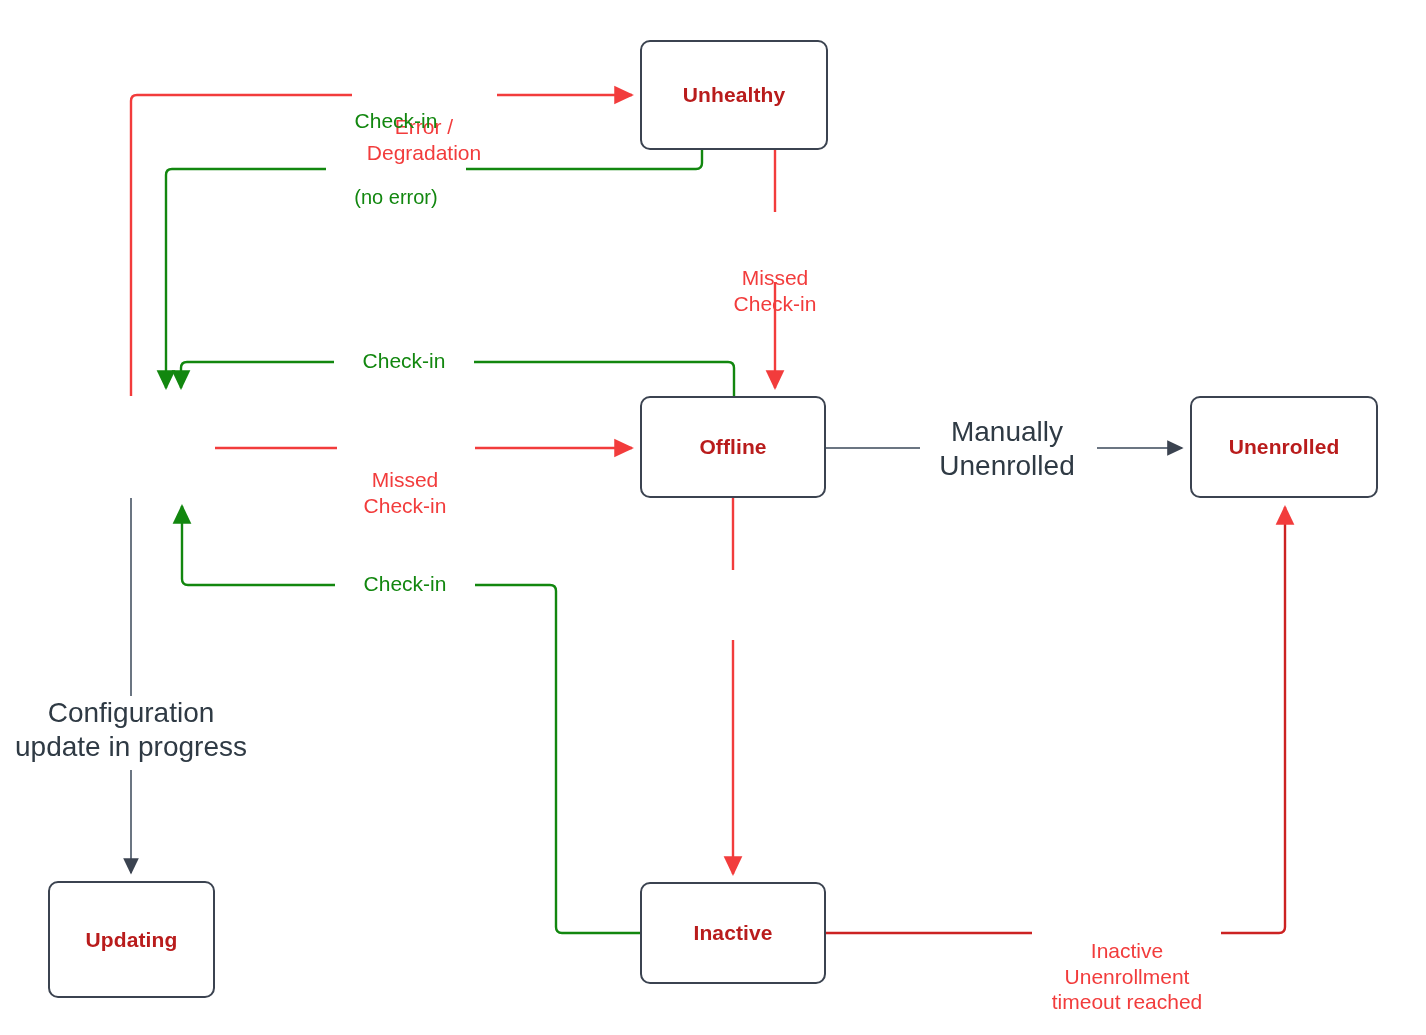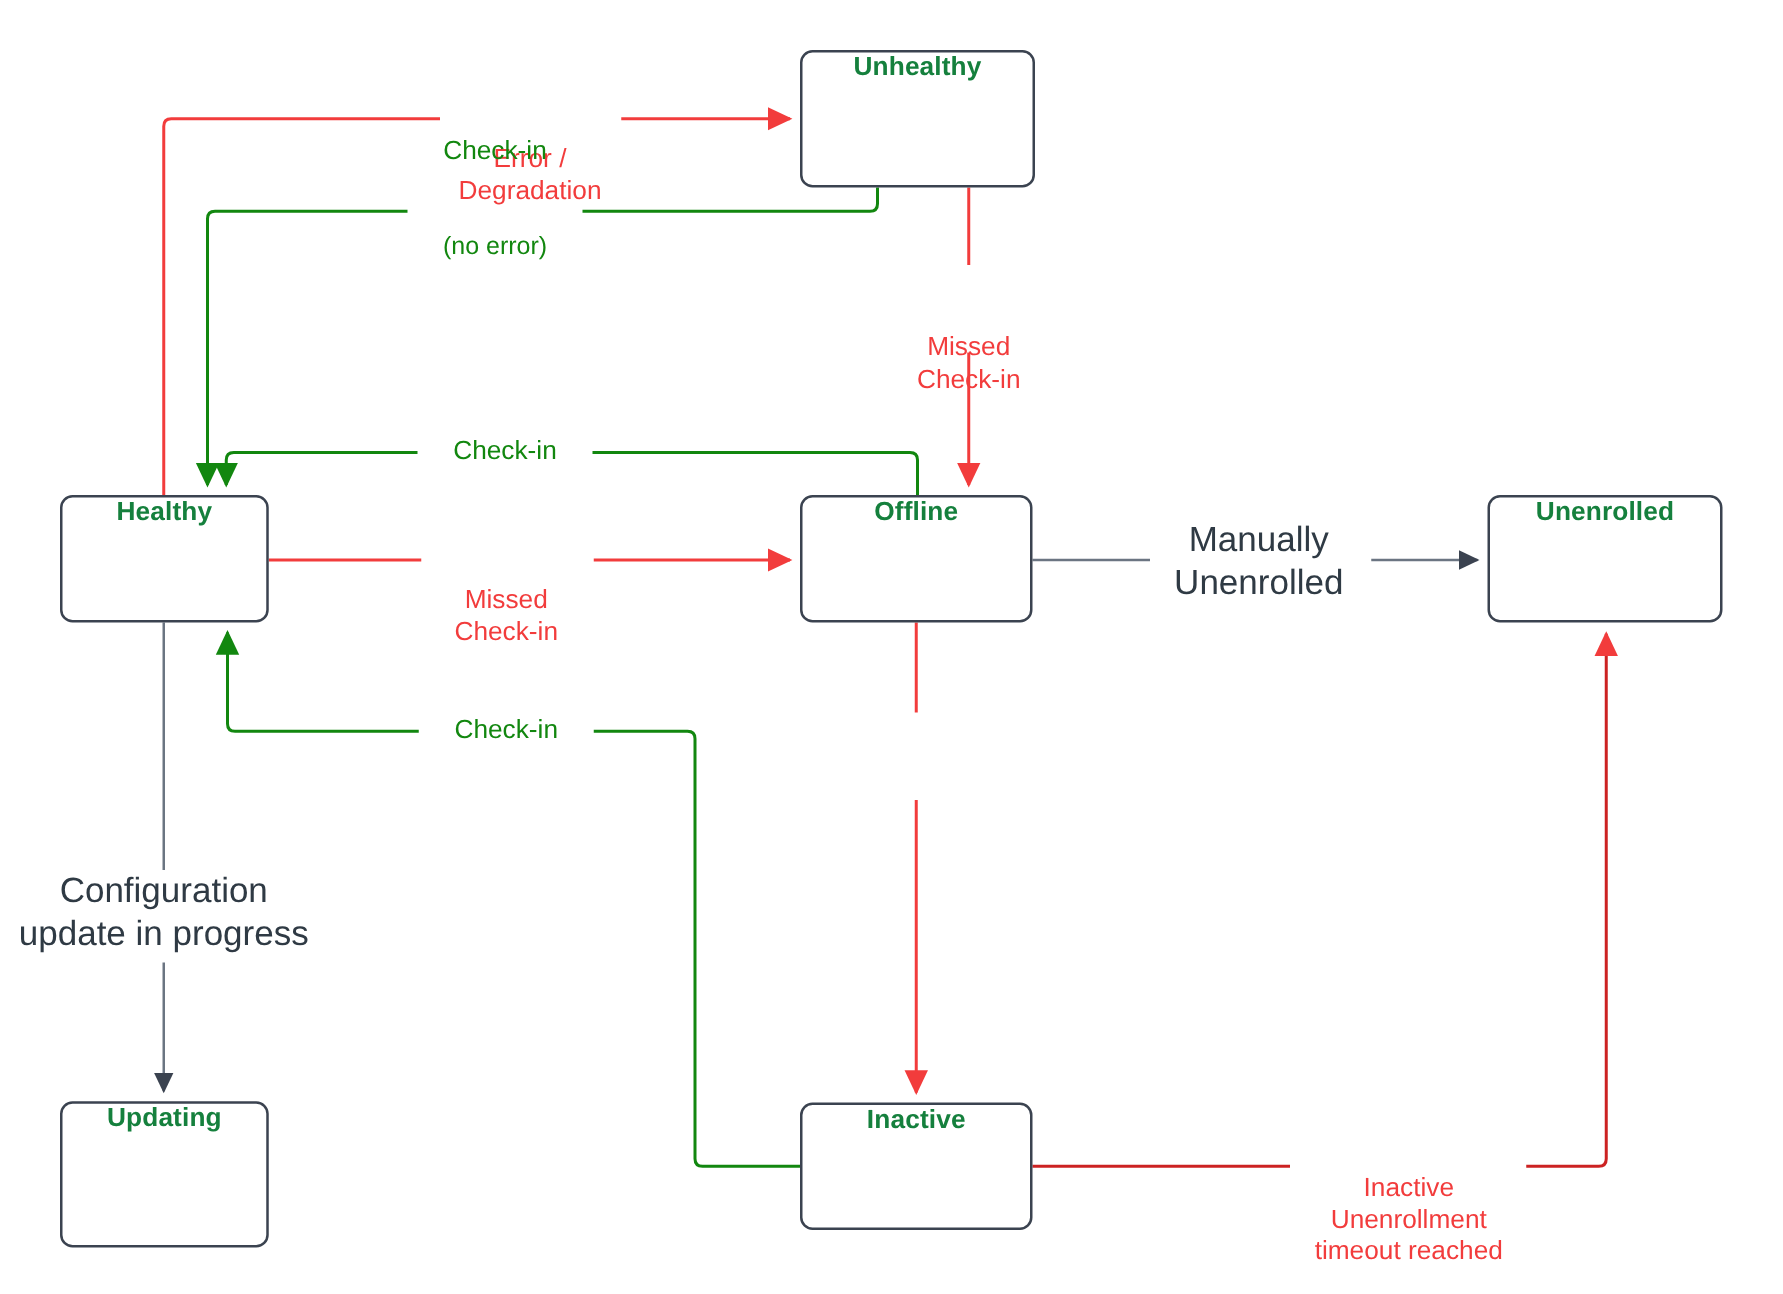--- a/index.html
+++ b/index.html
@@ -24,23 +24,23 @@
     width: 1426px;
     height: 1035px;
   }
   .node {
     position: absolute;
     box-sizing: border-box;
     border: 2px solid #3b4350;
     border-radius: 10px;
     background: #ffffff;
     display: flex;
-    align-items: flex-start;
+    align-items: center;
     justify-content: center;
-    color: #15803d;
+    color: #b91c1c;
     font-weight: bold;
     font-size: 21px;
     letter-spacing: 0.1px;
   }
   .edge-label {
     position: absolute;
     text-align: center;
     line-height: 1.22;
     white-space: pre;
     transform: translate(-50%, -50%);
@@ -100,23 +100,20 @@
 
       <path d="M826,933 L1032,933" stroke="#cc2222" stroke-width="2.4"></path>
       <path d="M1221,933 L1279,933 Q1285,933 1285,927 L1285,507" stroke="#cc2222" stroke-width="2.4" marker-end="url(#ar-red)"></path>
     </g>
   </svg>
 
   <div class="node" style="left:640px; top:40px; width:188px; height:110px;">
     <span>Unhealthy</span>
   </div>
 
-  <div class="node" style="left:48px; top:396px; width:167px; height:102px;">
-    <span>Healthy</span>
-  </div>
 
   <div class="node" style="left:640px; top:396px; width:186px; height:102px;">
     <span>Offline</span>
   </div>
 
   <div class="node" style="left:1190px; top:396px; width:188px; height:102px;">
     <span>Unenrolled</span>
   </div>
 
   <div class="node" style="left:48px; top:881px; width:167px; height:117px;">

